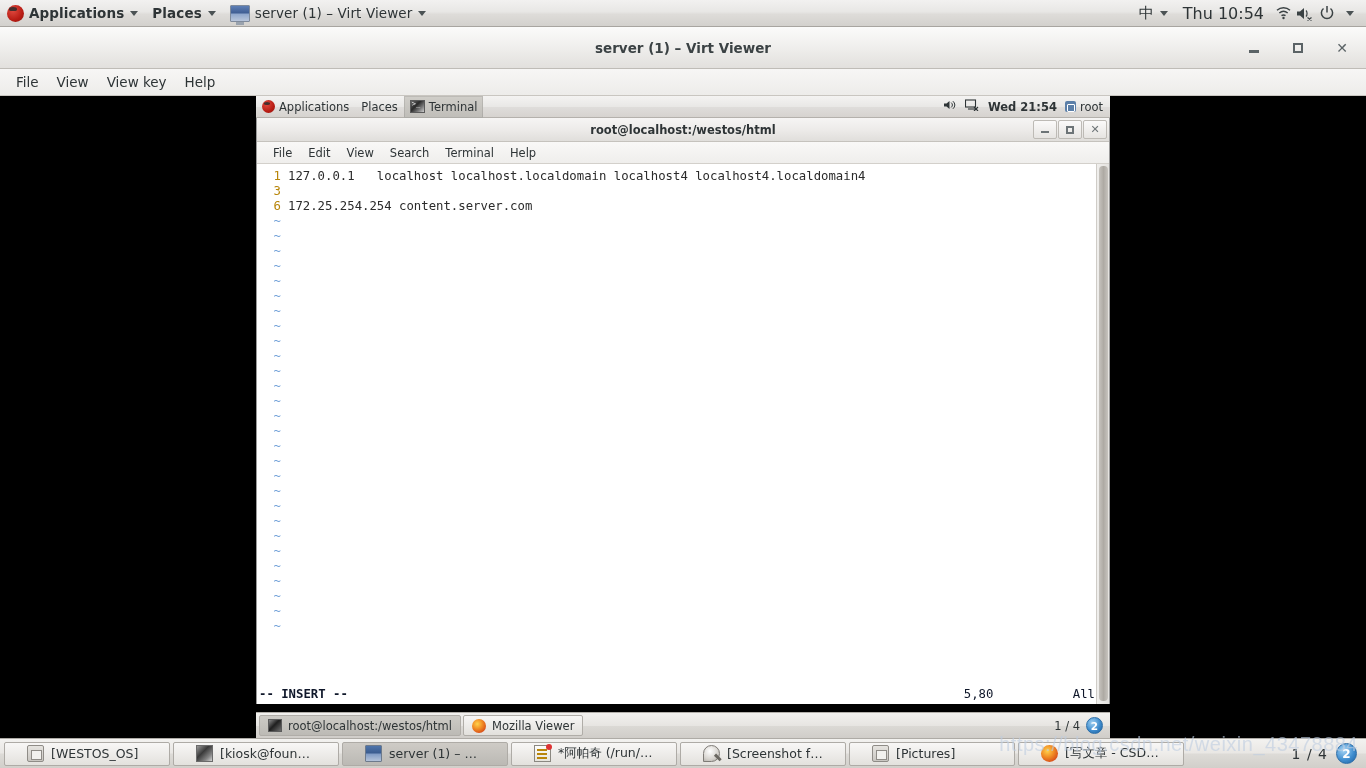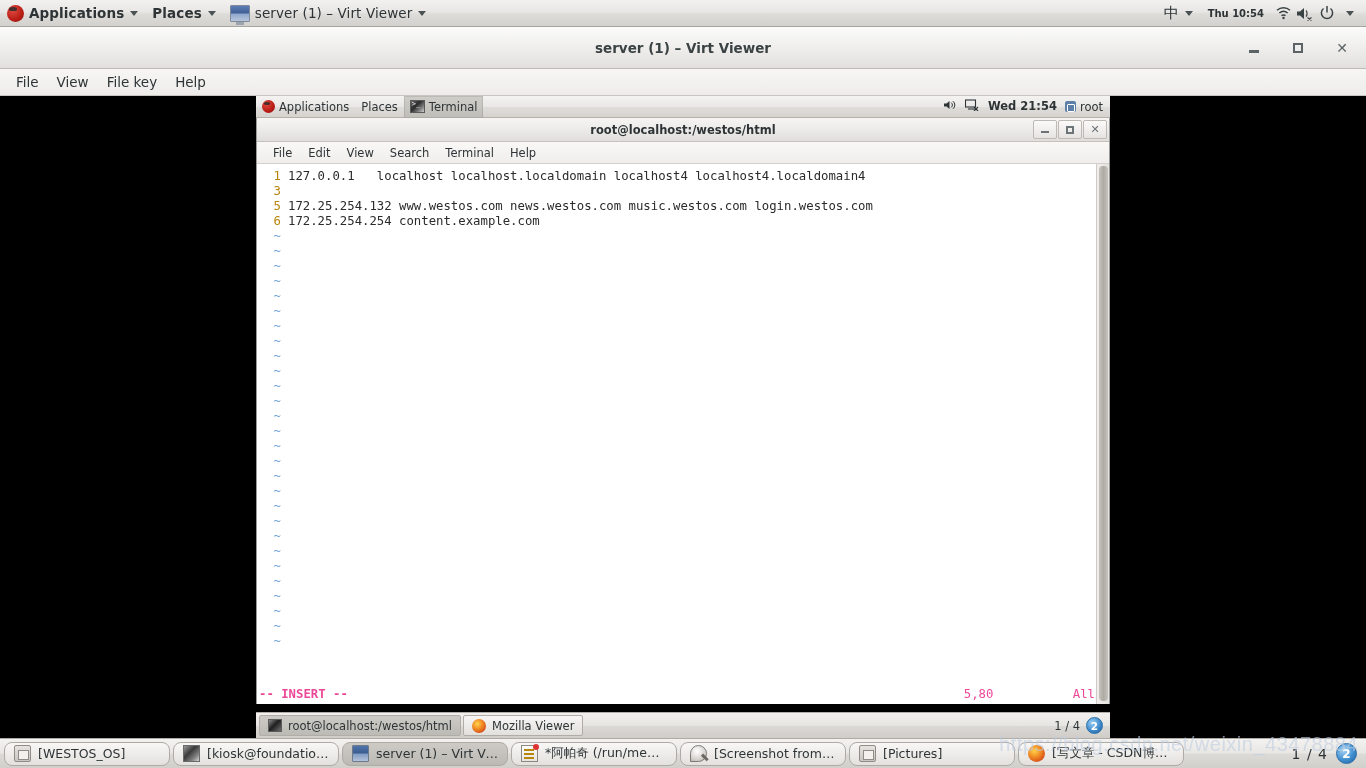--- a/index.html
+++ b/index.html
@@ -47,21 +47,21 @@
     border: 1px solid #7f8b9c; border-radius: 1px;
     position: relative;
   }
   .vm-tile-ico::after {
     content:""; position:absolute; left:50%; bottom:-4px; transform:translateX(-50%);
     width:8px; height:3px; background:#9aa3ae;
   }
   .host-top-right { margin-left: auto; display: flex; align-items: center; gap: 0; padding-right: 6px; }
   .ime-cn { font-size: 15px; font-weight: normal; color: #2e3436; }
   .sysicon { width: 22px; height: 27px; display: flex; align-items: center; justify-content: center; }
-  .clock { font-size: 10px; font-weight: bold; padding: 0 8px; }
+  .clock { font-size: 16px; font-weight: normal; padding: 0 8px; }
 
   
   .vv-titlebar {
     position: absolute; left: 0; top: 27px; width: 1366px; height: 42px;
     background: linear-gradient(to bottom,#fbfbfa 0%,#eeedeb 55%,#e2e0dd 100%);
     border-bottom: 1px solid #bfbcb7;
     display: flex; align-items: center; justify-content: center;
   }
   .vv-title { font-size: 13.5px; font-weight: bold; color: #3b4244; }
   .vv-winbtns { position: absolute; right: 14px; top: 0; height: 42px; display: flex; align-items: center; gap: 24px; }
@@ -102,21 +102,21 @@
   .rh-logo.sm::after { left: 1.5px; top: 2px; width: 6px; height: 3px; }
   .term-ico {
     width: 15px; height: 13px;
     background: linear-gradient(135deg,#6b6b6b 0%,#2a2a2a 40%,#777 70%,#cfcfcf 100%);
     border: 1px solid #5a5a5a; position: relative; flex: none;
   }
   .term-ico::before {
     content: ">_"; position: absolute; left: 1px; top: -1px;
     font-family: "DejaVu Sans Mono", monospace; font-size: 7px; color: #eee;
   }
-  .vm-panel-right { margin-left: auto; display: flex; gap: 8px; padding-right: 7px; }
+  .vm-panel-right { margin-left: auto; display: flex; align-items: center; gap: 8px; padding-right: 7px; }
   .vm-clock { font-weight: bold; font-size: 11.5px; }
   .user-badge { display: flex; align-items: center; gap: 4px; font-size: 11.5px; }
   .user-sq { width: 11px; height: 11px; background: #5b7fa8; border-radius: 2px; position: relative; }
   .user-sq::after { content:""; position:absolute; left:2.5px; top:2.5px; width:6px; height:6px;
                     border:1.5px solid #fff; border-radius:1px; }
 
   
   .term-win {
     position: absolute; left: 256px; top: 22px; width: 854px; height: 586px;
     background: #fff; border: 1px solid #9a9a9a; border-top: none;
@@ -151,21 +151,21 @@
     font-family: "DejaVu Sans Mono", "Liberation Mono", monospace;
     font-size: 12.3px; line-height: 15px;
     padding: 5px 0 0 2px;
   }
   .vim-line { white-space: pre; height: 15px; color: #2b2b2b; }
   .lnum { color: #b8860b; display: inline-block; width: 22px; text-align: right; margin-right: 7px; }
   .tilde { color: #6f9fd8; display: inline-block; width: 22px; text-align: right; margin-right: 7px; }
   .vim-status {
     position: absolute; left: 0; bottom: 0; width: 100%; height: 20px;
     font-family: "DejaVu Sans Mono","Liberation Mono",monospace; font-size: 12.3px;
-    color: #ec4899; display: flex; align-items: center; padding: 0 14px 0 2px;
+    color: #0f172a; display: flex; align-items: center; padding: 0 14px 0 2px;
   }
   .vs-mode { font-weight: bold; }
   .vs-ruler { margin-left: auto; text-align: center; }
   .vs-pos { margin-right: 72px; }
   .vim-scrollbar {
     position: absolute; right: 0; top: 0; width: 13px; height: 100%;
     background: linear-gradient(to right,#f0efed,#e4e2df);
     border-left: 1px solid #cfccc7;
   }
   .vim-thumb {
@@ -211,21 +211,21 @@
   
   .host-taskbar {
     position: absolute; left: 0; bottom: 0; width: 1366px; height: 30px;
     background: linear-gradient(to bottom,#f3f2f0 0%,#e9e7e4 48%,#dddbd7 52%,#d1cfca 100%);
     border-top: 1px solid #aeaba6;
     display: flex; align-items: center; gap: 3px; padding: 0 4px;
     font-size: 12.5px; color: #2e3436;
   }
   .htb-item {
     display: flex; align-items: center; gap: 7px;
-    height: 24px; padding: 0 9px; border-radius: 8px;
+    height: 24px; padding: 0 22px; border-radius: 2px;
     border: 1px solid #aeaba6; width: 166px; overflow: hidden; white-space: nowrap;
   }
   .htb-item.inactive { background: linear-gradient(to bottom,#f8f7f6,#e3e1dd); }
   .htb-item.active { background: linear-gradient(to bottom,#cecbc6,#bbb9b4); }
   .htb-label { overflow: hidden; text-overflow: ellipsis; }
   .ico { width: 17px; height: 17px; flex: none; }
   .ico-drive {
     background: linear-gradient(to bottom,#e6e4e0,#c9c6c1);
     border: 1px solid #8f8c87; border-radius: 2px; position: relative;
   }
@@ -340,21 +340,21 @@
       <div class="wbtn">
           <span class="max-glyph"></span>
         </div>
       <div class="wbtn">✕</div>
     </div>
   </div>
 
   <div class="vv-menubar">
     <div class="vv-menuitem">File</div>
     <div class="vv-menuitem">View</div>
-    <div class="vv-menuitem">File key</div>
+    <div class="vv-menuitem">View key</div>
     <div class="vv-menuitem">Help</div>
   </div>
 
   <div class="vm-canvas">
 
     <div class="vm-panel">
       <div class="vm-panel-item">
         <span class="rh-logo sm"></span>
         <span>Applications</span>
       </div>
@@ -408,22 +408,21 @@
         <div class="term-menuitem">View</div>
         <div class="term-menuitem">Search</div>
         <div class="term-menuitem">Terminal</div>
         <div class="term-menuitem">Help</div>
       </div>
 
       <div class="vim-area">
         <div id="vim-lines">
             <div class="vim-line"><span class="lnum">1</span><span>127.0.0.1   localhost localhost.localdomain localhost4 localhost4.localdomain4</span></div>
             <div class="vim-line"><span class="lnum">3</span><span></span></div>
-            <div class="vim-line"><span class="lnum">5</span><span>172.25.254.132 www.westos.com news.westos.com music.westos.com login.westos.com</span></div>
-            <div class="vim-line"><span class="lnum">6</span><span>172.25.254.254 content.example.com</span></div>
+            <div class="vim-line"><span class="lnum">6</span><span>172.25.254.254 content.server.com</span></div>
           </div>
         <div id="vim-tildes">
             <div class="vim-line"><span class="tilde">~</span></div>
             <div class="vim-line"><span class="tilde">~</span></div>
             <div class="vim-line"><span class="tilde">~</span></div>
             <div class="vim-line"><span class="tilde">~</span></div>
             <div class="vim-line"><span class="tilde">~</span></div>
             <div class="vim-line"><span class="tilde">~</span></div>
             <div class="vim-line"><span class="tilde">~</span></div>
             <div class="vim-line"><span class="tilde">~</span></div>

